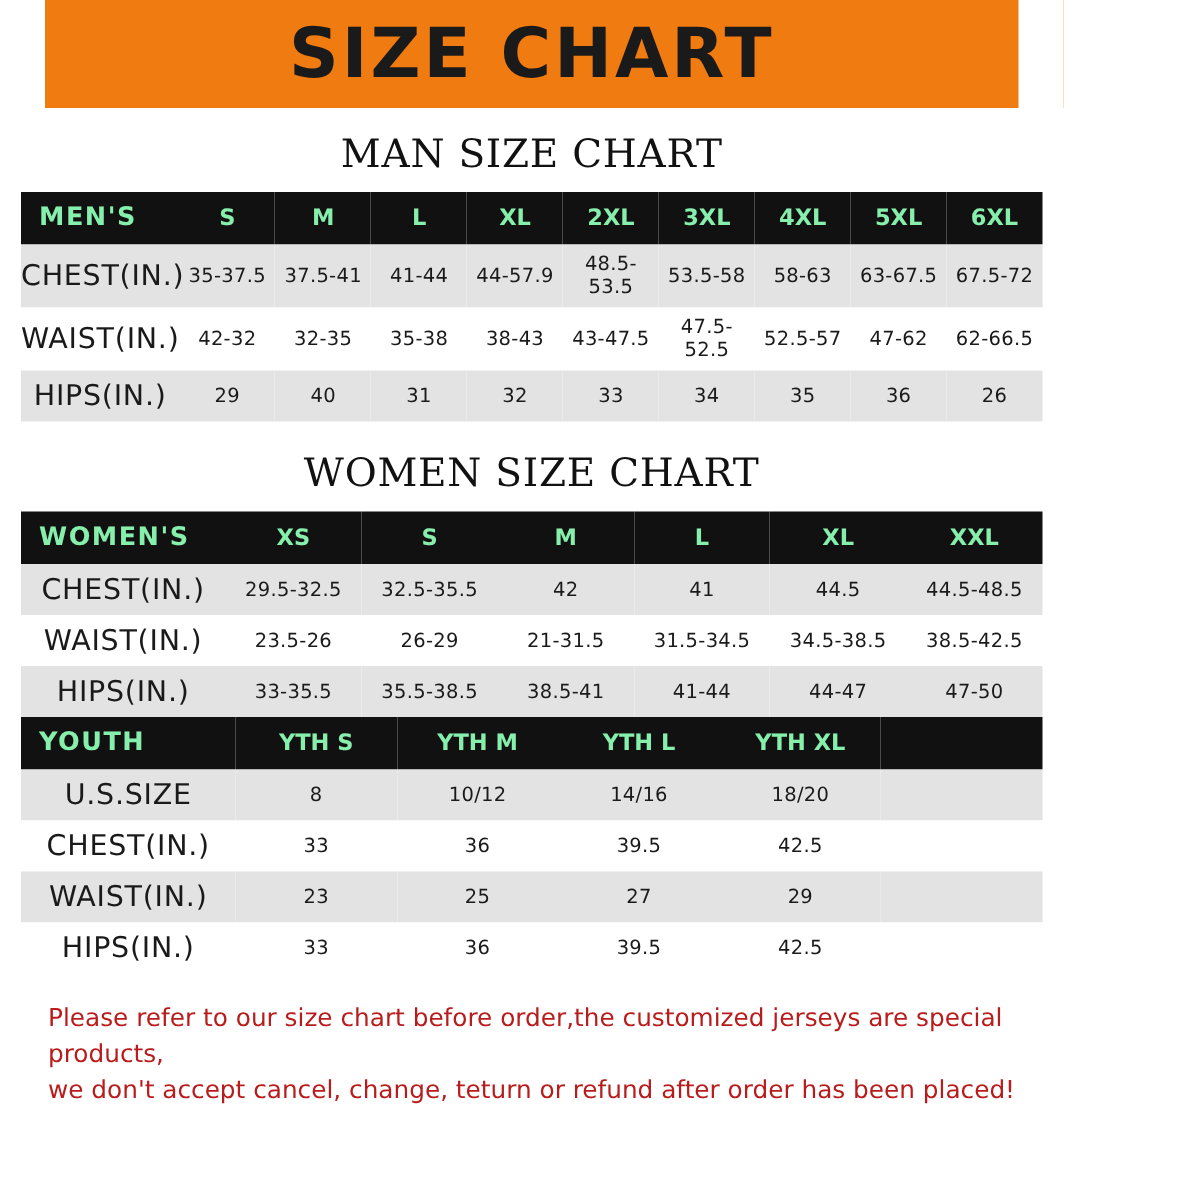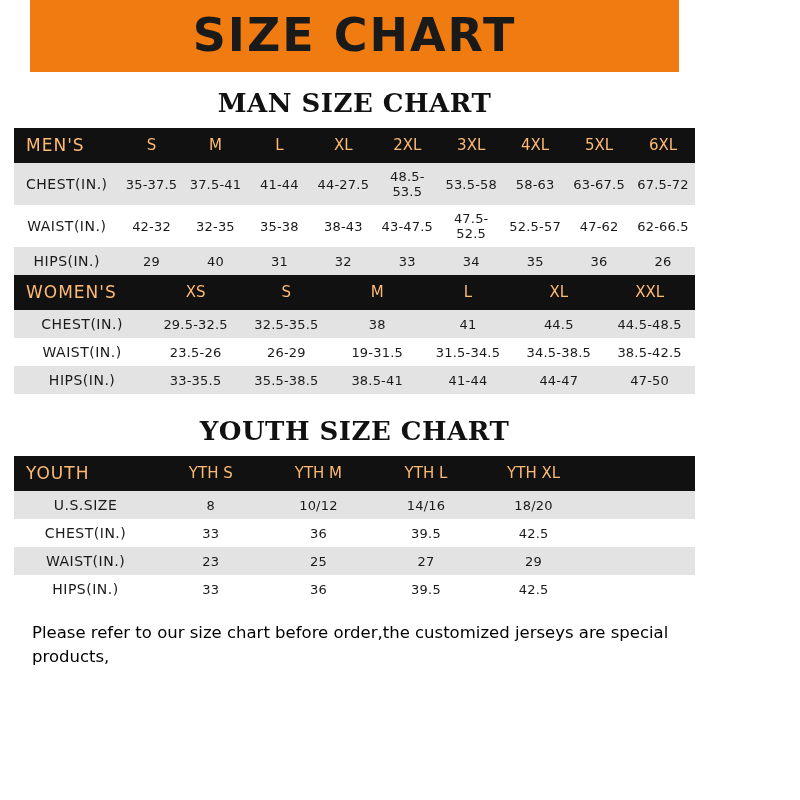--- a/index.html
+++ b/index.html
@@ -50,21 +50,21 @@
   .banner-side.right { right: 0; }
 
   
   .content {
     padding: 0 14px;
     box-sizing: border-box;
   }
   .section-title {
     text-align: center;
     font-family: "DejaVu Serif", "Liberation Serif", serif;
-    font-weight: bold;
+    font-weight: normal;
     font-size: 26px;
     color: #111111;
     letter-spacing: 0.5px;
     margin: 16px 0 10px 0;
   }
   .section-title.sec2 { margin-top: 20px; }
   .section-title.sec3 { margin-top: 22px; }
 
   table.chart {
     width: 100%;
@@ -73,56 +73,56 @@
   }
   table.chart td, table.chart th {
     text-align: center;
     vertical-align: middle;
   }
   
   .chart thead tr {
     background: #111111;
   }
   .chart thead th {
-    color: #fdba74;
-    font-weight: normal;
+    color: #86efac;
+    font-weight: bold;
     font-size: 15px;
     padding: 7px 0 8px 0;
     font-family: "DejaVu Sans", "Liberation Sans", sans-serif;
   }
   .chart thead th.lead {
     text-align: left;
     padding-left: 12px;
     font-size: 17px;
     letter-spacing: 1px;
   }
   
   .chart tbody td {
     font-size: 13px;
     color: #1a1a1a;
     padding: 6px 0;
     letter-spacing: 0.2px;
   }
   .chart tbody tr.odd { background: #e3e3e3; }
   .chart tbody tr.even { background: #ffffff; }
   .chart tbody td.lead {
-    font-size: 14px;
+    font-size: 19px;
     letter-spacing: 0.5px;
   }
 
   
   .men col.c0 { width: 15.5%; }
   .women col.c0 { width: 20%; }
   .youth col.c0 { width: 21%; }
 
   
   .note {
     margin-top: 18px;
     padding: 0 18px;
-    color: #000000;
+    color: #b91c1c;
     font-size: 16.5px;
     line-height: 1.45;
     text-align: left;
     font-family: "DejaVu Sans", "Liberation Sans", sans-serif;
   }
   .note .line { display: block; }
 </style>
 </head>
 <body>
 
@@ -163,21 +163,21 @@
           <th>5XL</th>
           <th>6XL</th>
         </tr>
       </thead>
       <tbody>
         <tr class="odd">
           <td class="lead">CHEST(IN.)</td>
           <td>35-37.5</td>
           <td>37.5-41</td>
           <td>41-44</td>
-          <td>44-27.5</td>
+          <td>44-57.9</td>
           <td>48.5-53.5</td>
           <td>53.5-58</td>
           <td>58-63</td>
           <td>63-67.5</td>
           <td>67.5-72</td>
         </tr>
         <tr class="even">
           <td class="lead">WAIST(IN.)</td>
           <td>42-32</td>
           <td>32-35</td>
@@ -197,20 +197,21 @@
           <td>32</td>
           <td>33</td>
           <td>34</td>
           <td>35</td>
           <td>36</td>
           <td>26</td>
         </tr>
       </tbody>
     </table>
 
+    <div class="section-title sec2">WOMEN SIZE CHART</div>
     <table class="chart women">
       <colgroup>
         <col class="c0">
           <col>
           <col>
           <col>
           <col>
           <col>
           <col>
       </colgroup>
@@ -223,47 +224,46 @@
           <th>L</th>
           <th>XL</th>
           <th>XXL</th>
         </tr>
       </thead>
       <tbody>
         <tr class="odd">
           <td class="lead">CHEST(IN.)</td>
           <td>29.5-32.5</td>
           <td>32.5-35.5</td>
-          <td>38</td>
+          <td>42</td>
           <td>41</td>
           <td>44.5</td>
           <td>44.5-48.5</td>
         </tr>
         <tr class="even">
           <td class="lead">WAIST(IN.)</td>
           <td>23.5-26</td>
           <td>26-29</td>
-          <td>19-31.5</td>
+          <td>21-31.5</td>
           <td>31.5-34.5</td>
           <td>34.5-38.5</td>
           <td>38.5-42.5</td>
         </tr>
         <tr class="odd">
           <td class="lead">HIPS(IN.)</td>
           <td>33-35.5</td>
           <td>35.5-38.5</td>
           <td>38.5-41</td>
           <td>41-44</td>
           <td>44-47</td>
           <td>47-50</td>
         </tr>
       </tbody>
     </table>
 
-    <div class="section-title sec3">YOUTH SIZE CHART</div>
     <table class="chart youth">
       <colgroup>
         <col class="c0">
           <col>
           <col>
           <col>
           <col>
           <col>
       </colgroup>
       <thead>
@@ -307,16 +307,17 @@
           <td>36</td>
           <td>39.5</td>
           <td>42.5</td>
           <td></td>
         </tr>
       </tbody>
     </table>
 
     <div class="note">
       <span class="line">Please refer to our size chart before order,the customized jerseys are special products,</span>
+      <span class="line">we don't accept cancel, change, teturn or refund after order has been placed!</span>
     </div>
 
   </div>
 </div>
 
 </body></html>

